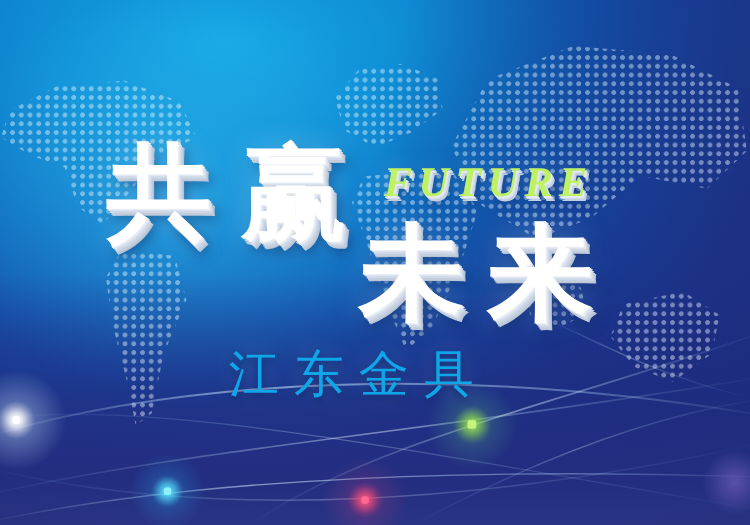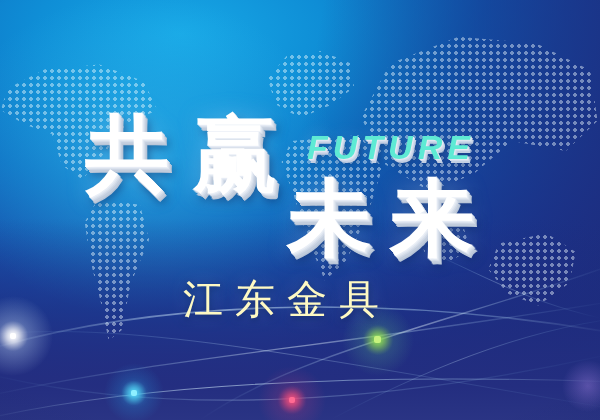--- a/index.html
+++ b/index.html
@@ -85,35 +85,35 @@
       6px 8px 10px rgba(8,32,92,.55),
       0 0 22px rgba(180,225,255,.35);
   }
   #ch-gong{ left:85px;  top:112px; font-size:84px; }
   #ch-ying{ left:193px; top:112px; font-size:84px; }
   #ch-wei{  left:287px; top:176px; font-size:84px; }
   #ch-lai{  left:390px; top:176px; font-size:84px; }
 
   #future{
     position:absolute;left:307px;top:128px;
-    font-family:Liberation Sans, sans-serif;
+    font-family:Liberation Serif, serif;
     font-weight:700;font-style:italic;
     font-size:34px;letter-spacing:5px;
-    color:#5eead4;
+    color:#bef264;
     text-shadow:
       1px 1px 0 #e4eaf3, 2px 2px 0 #d3dced,
       3px 4px 0 #c3cfe3, 4px 5px 7px rgba(10,36,96,.6),
       0 0 16px rgba(190,230,255,.30);
   }
   #subtitle{
     position:absolute;left:183px;top:272px;
     font-family:"DejaVu Sans","Liberation Sans",sans-serif;
     font-weight:400;
     font-size:40px;letter-spacing:12px;
-    color:#fef9c3;
+    color:#0ea5e9;
     text-shadow:0 2px 7px rgba(6,26,80,.65), 0 0 18px rgba(170,220,255,.30);
   }
 </style>
 </head>
 <body>
 
 <div id="banner">
 
   <div class="bg-base"></div>
   <div class="bg-leftglow"></div>

